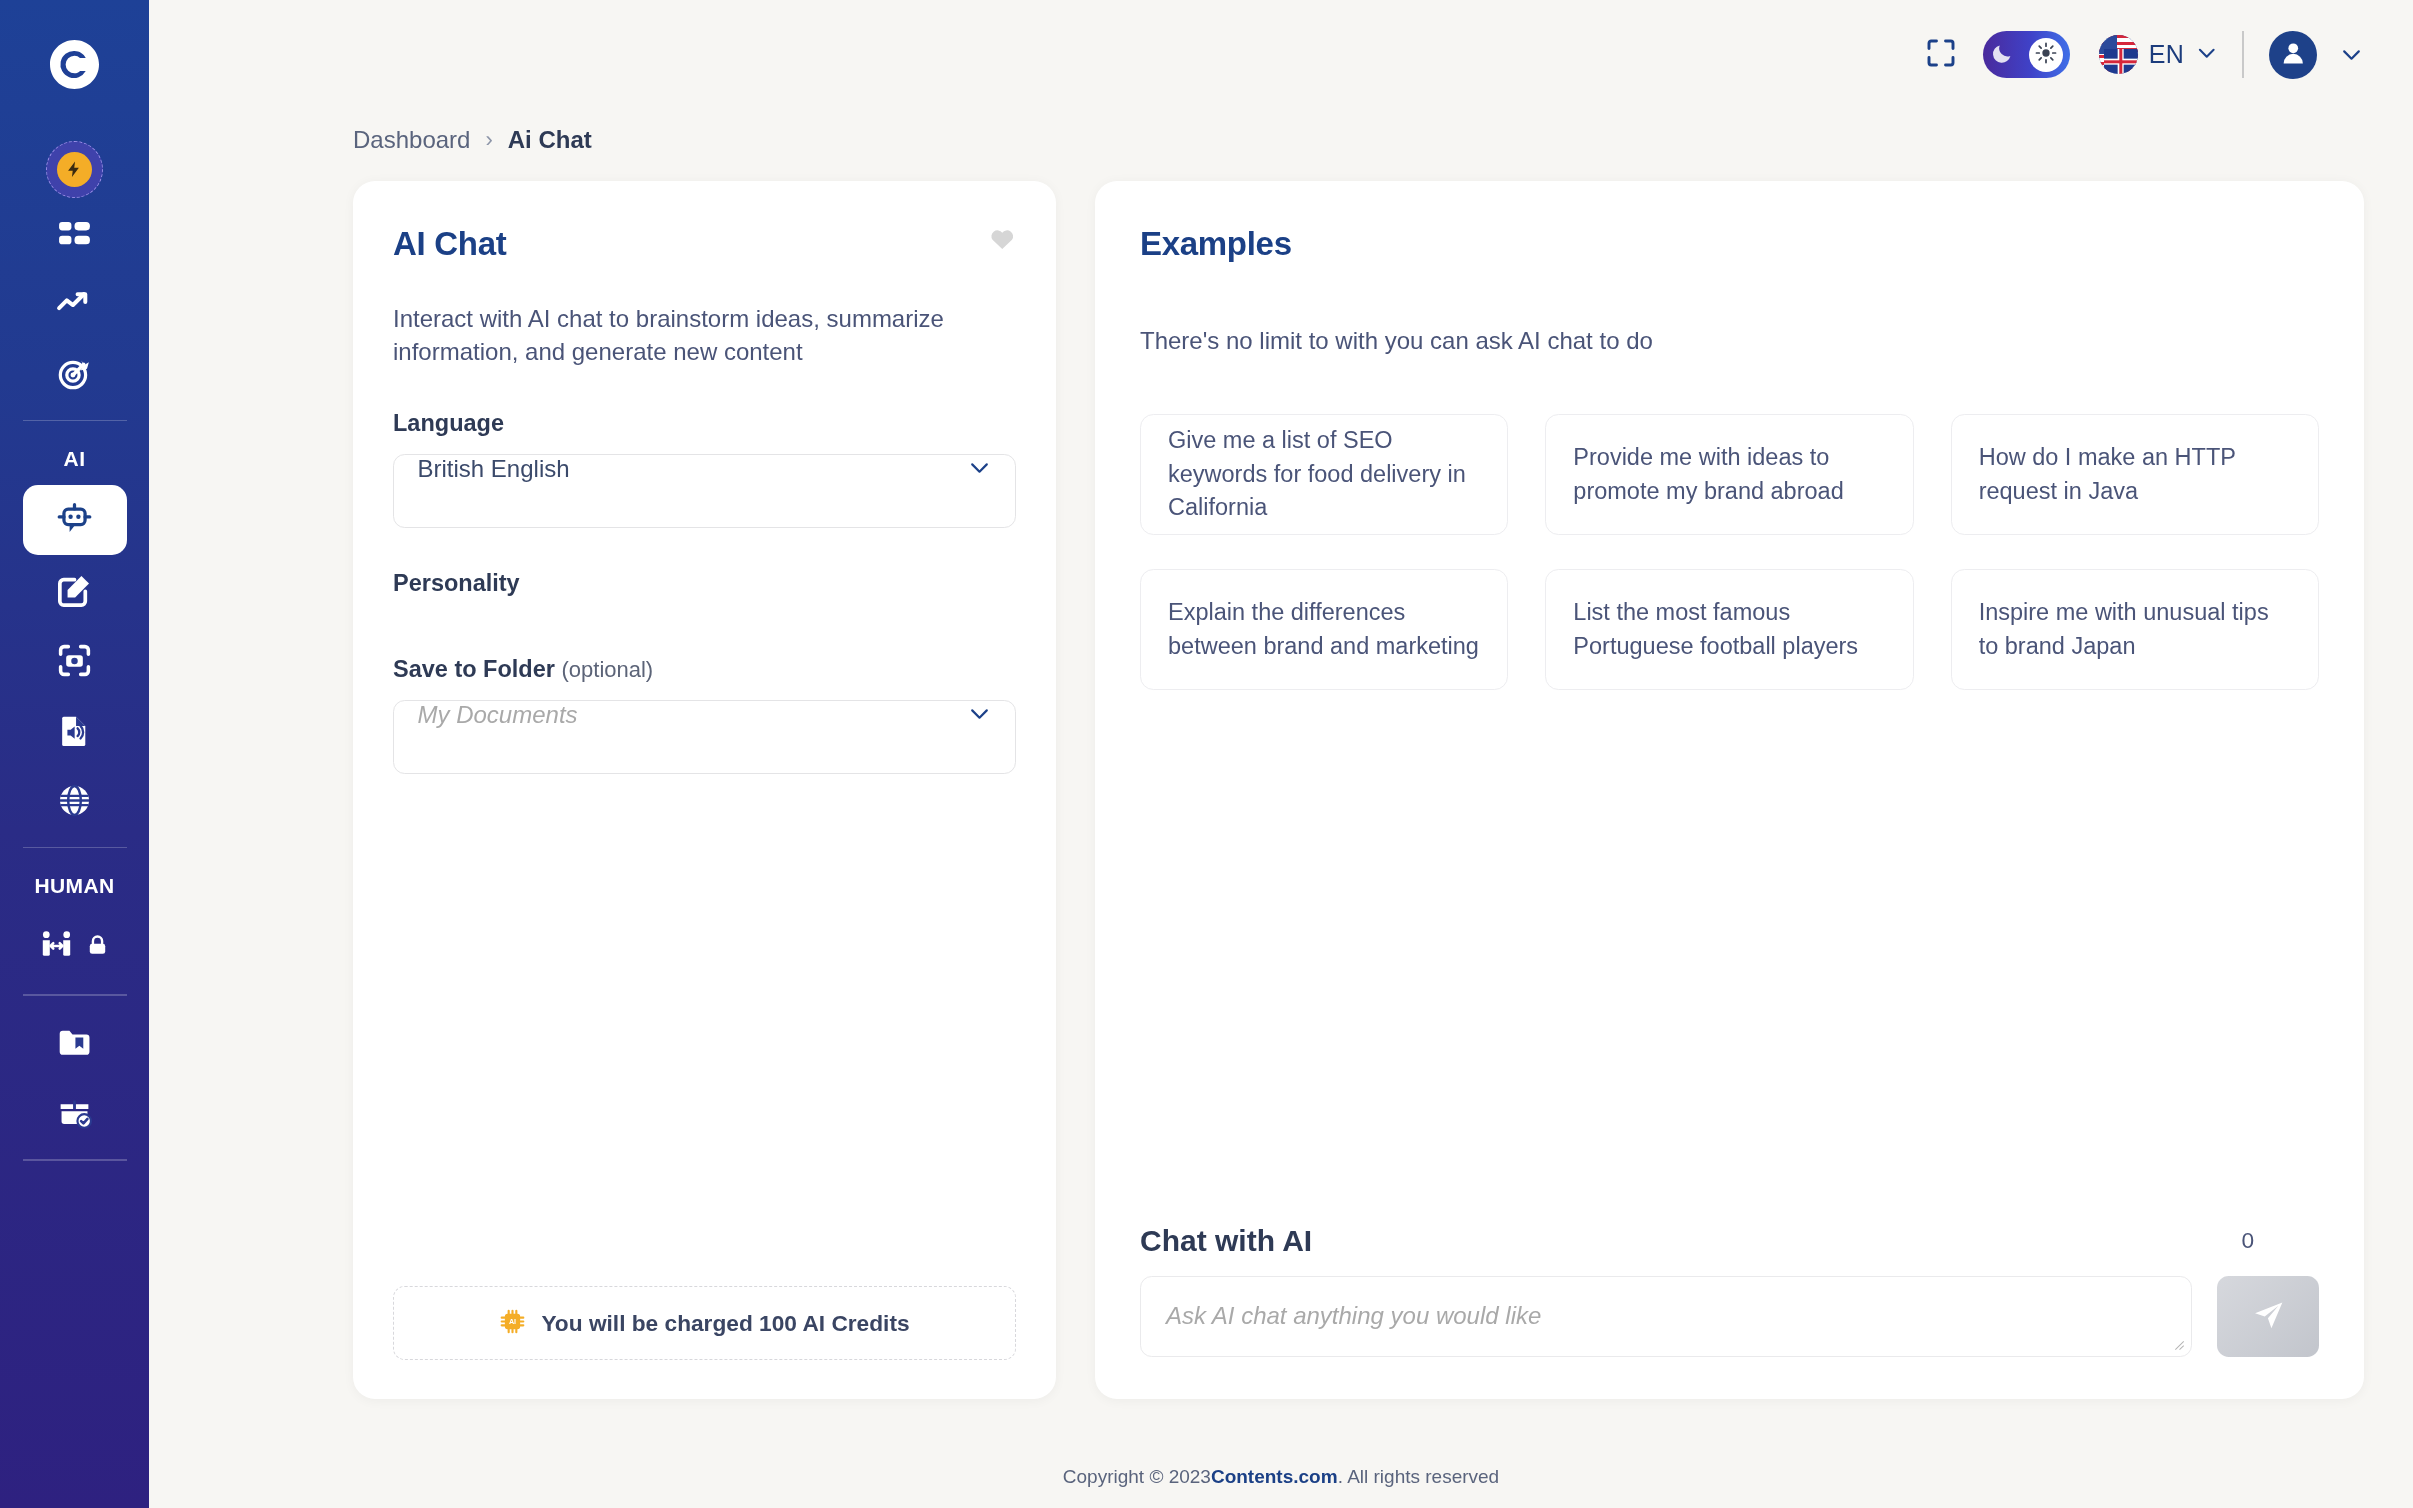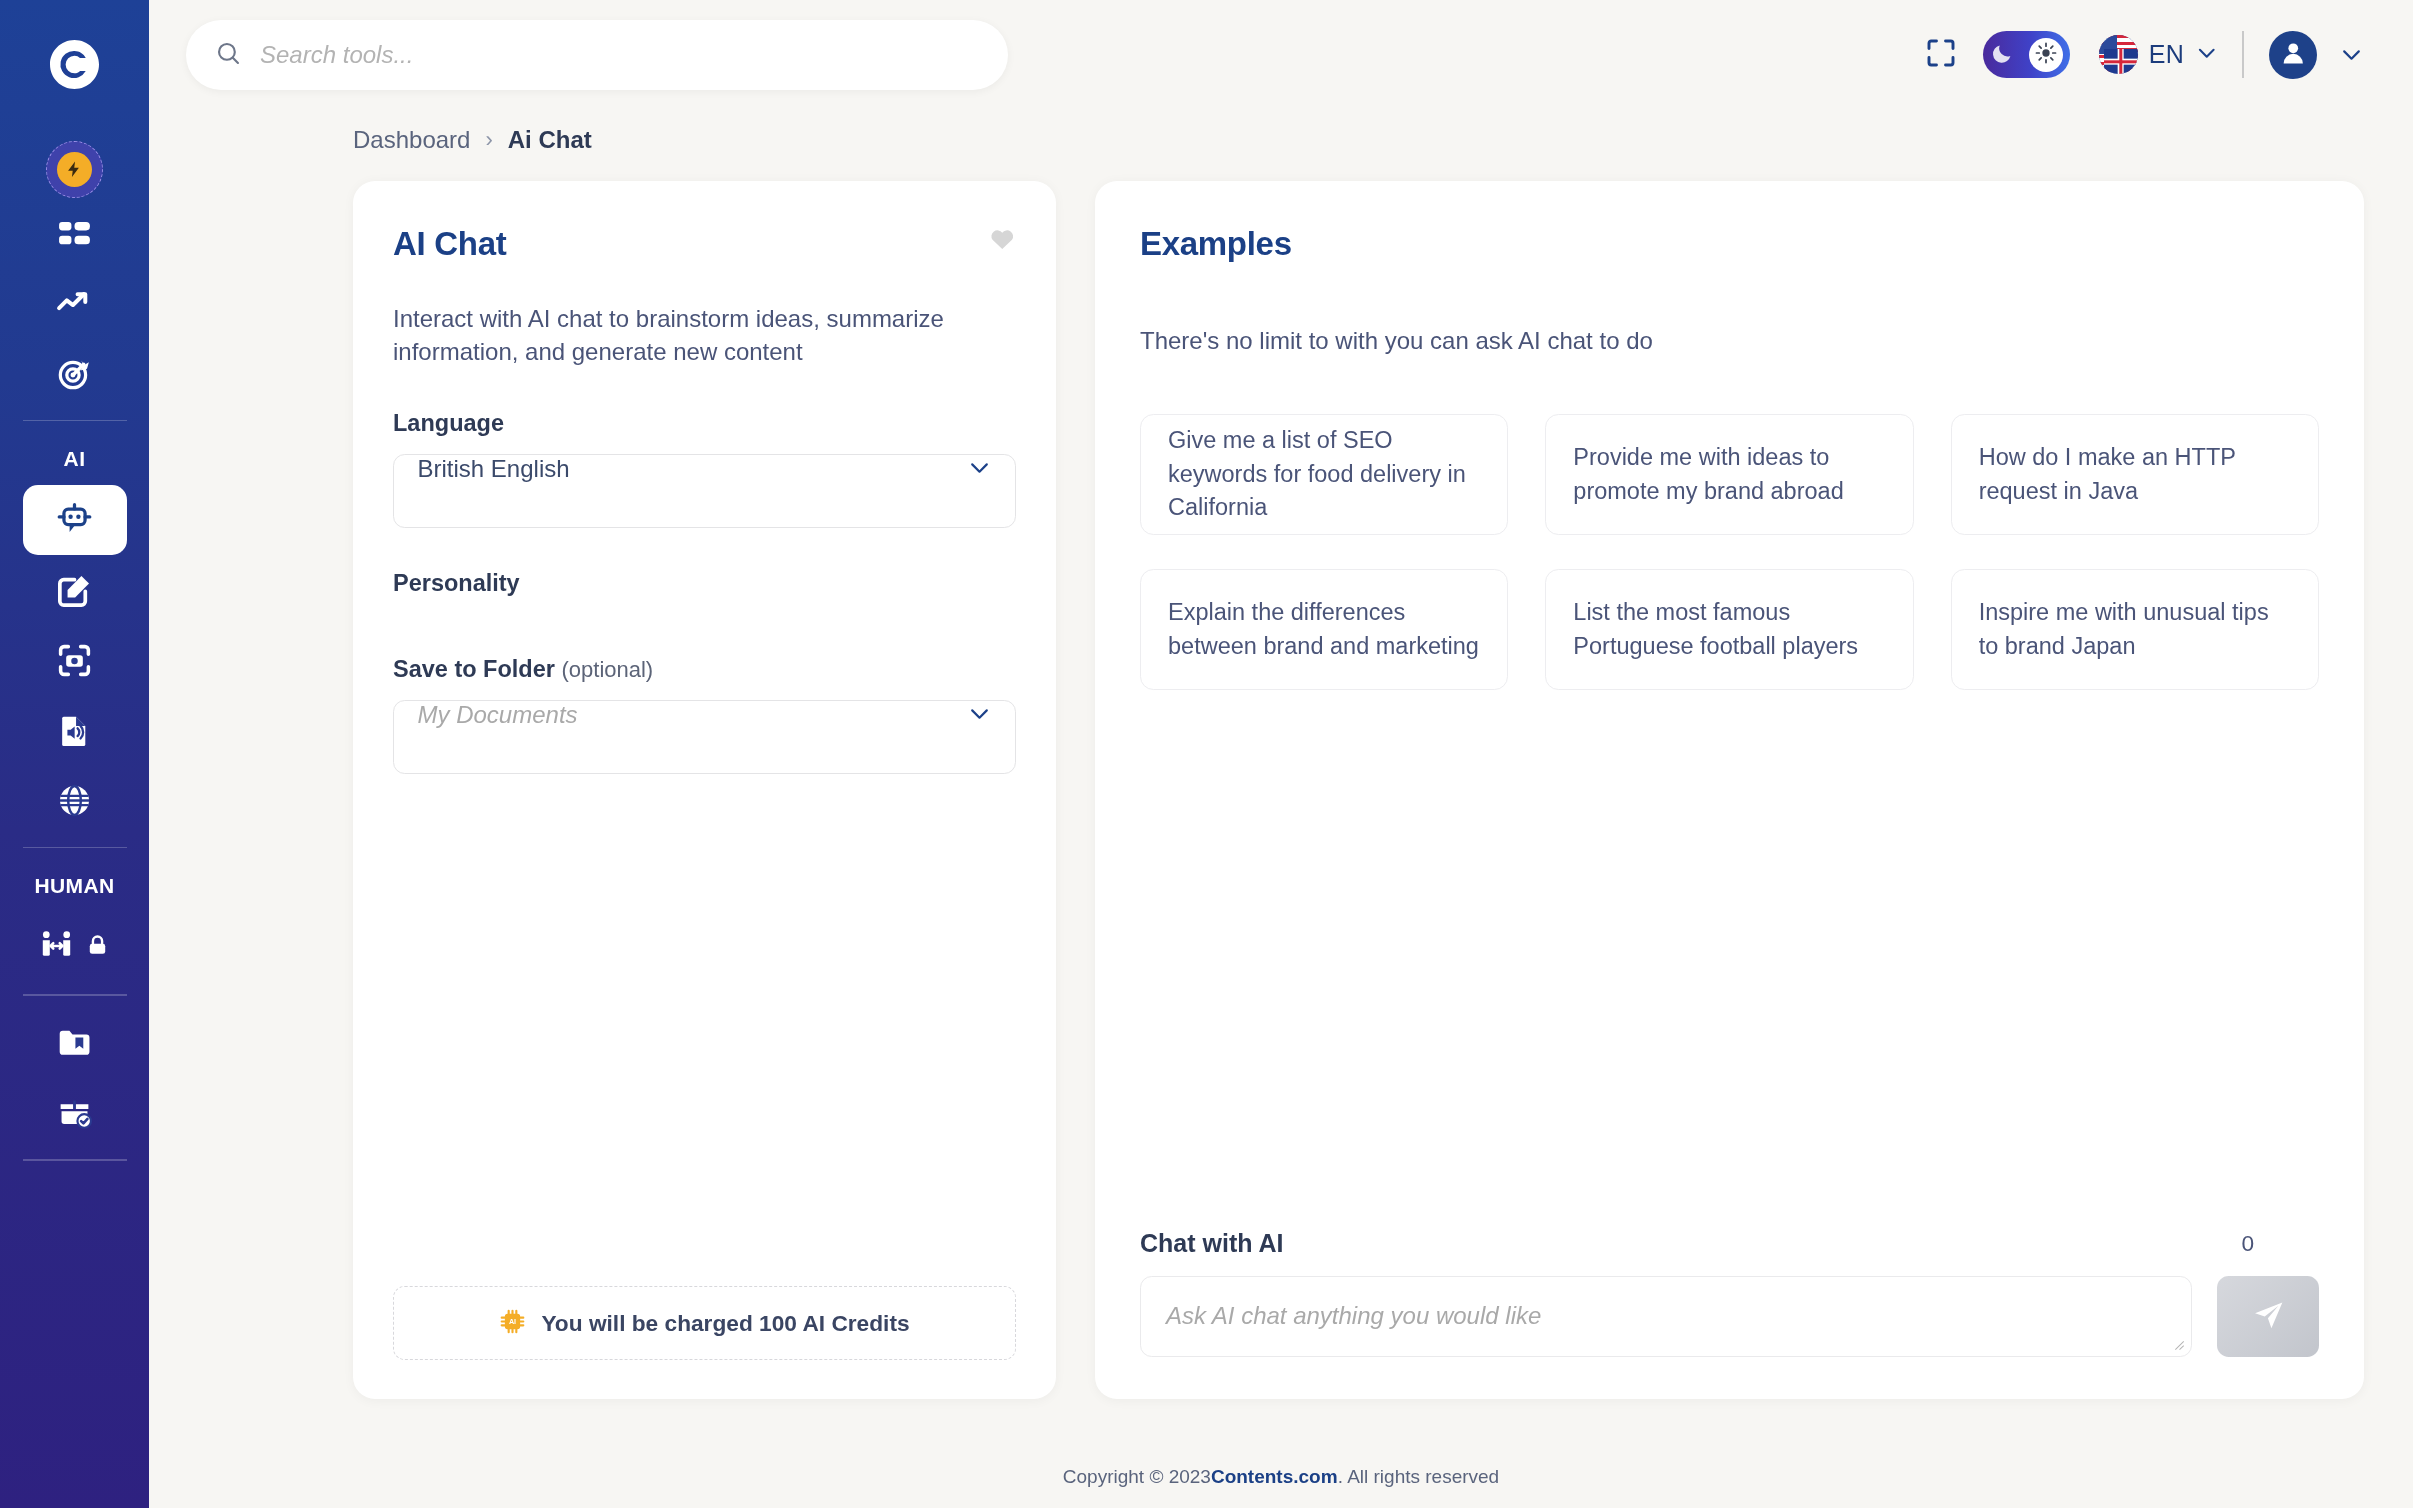--- a/index.html
+++ b/index.html
@@ -156,21 +156,21 @@
   }
   .example-card {
     min-height: 121px; border: 1.3px solid #ededf0; border-radius: 13.4px;
     padding: 0 27px; display: flex; align-items: center; cursor: pointer;
     background: #fff;
   }
   .example-card span { font-size: 23.5px; line-height: 1.42; color: #4a5478; }
 
   .chat-area { margin-top: auto; }
   .chat-head { display: flex; align-items: center; margin-bottom: 18.5px; }
-  .chat-label { font-size: 25px; font-weight: 700; color: #2e3a55; }
+  .chat-label { font-size: 30px; font-weight: 700; color: #2e3a55; }
   .chat-count { margin-left: auto; margin-right: 65px; font-size: 22.7px; color: #4a5478; }
   .chat-row { display: flex; align-items: stretch; gap: 25px; }
   .chat-input-wrap { flex: 1; position: relative; }
   .chat-input {
     width: 100%; height: 81px; border: 1.3px solid #eaeaec; border-radius: 11.7px;
     padding: 25px 25px; font-family: "Liberation Sans", sans-serif;
     font-size: 24px; font-style: italic; color: #3b4a6b; resize: none; outline: none;
     background: #fff;
   }
   .chat-input::placeholder { color: #a9a9a9; font-style: italic; }
@@ -346,29 +346,20 @@
         </svg>
       </span>
     </div>
 
     <div class="sb-divider"></div>
   </nav>
 
   <div class="main">
 
     <header class="topbar">
-      <div class="search-box">
-        <span>
-          <svg width="27" height="27" viewBox="0 0 24 24">
-            <circle cx="10.6" cy="10.6" r="7" stroke="#6d7689" stroke-width="1.9" fill="none"></circle>
-            <path d="m15.8 15.8 4.6 4.6" stroke="#6d7689" stroke-width="1.9" stroke-linecap="round"></path>
-          </svg>
-        </span>
-        <input class="search-input" type="text" placeholder="Search tools..." style="">
-      </div>
 
       <div class="topbar-right">
         <div class="tb-icon-btn">
           <span>
             <svg width="32" height="32" viewBox="0 0 24 24">
               <path d="M3 8.6V4.6A1.6 1.6 0 0 1 4.6 3h4M15.4 3h4A1.6 1.6 0 0 1 21 4.6v4M21 15.4v4a1.6 1.6 0 0 1-1.6 1.6h-4M8.6 21h-4A1.6 1.6 0 0 1 3 19.4v-4" stroke="#1c4189" stroke-width="2.2" fill="none" stroke-linecap="round"></path>
             </svg>
           </span>
         </div>
 

